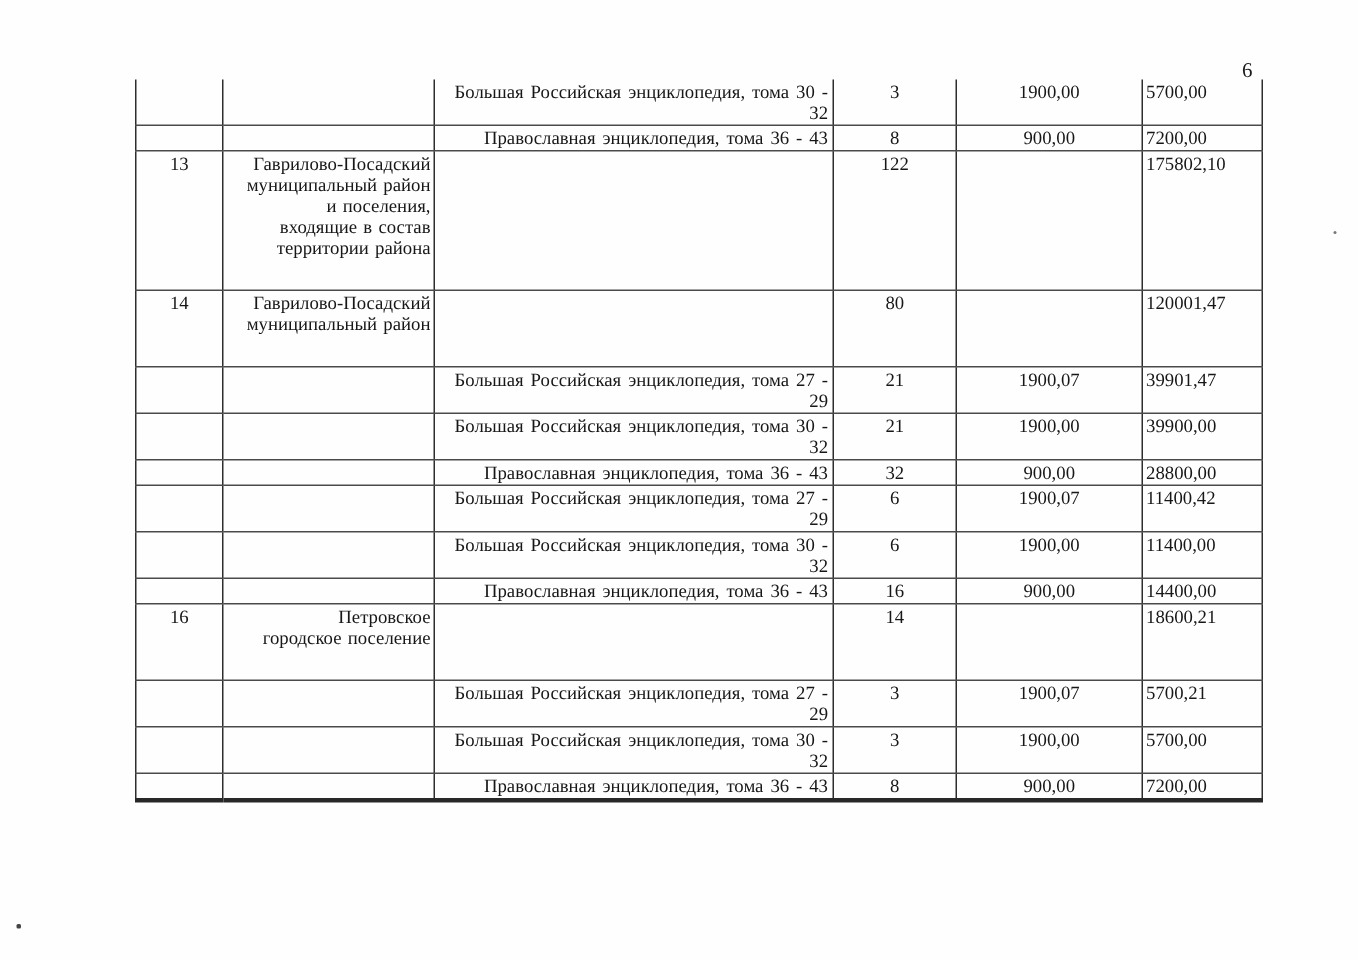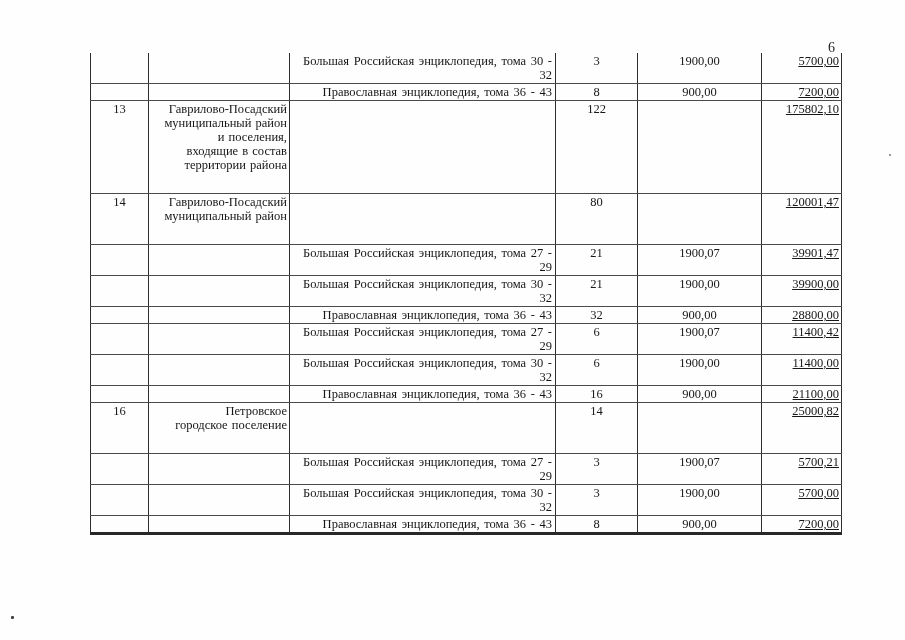--- a/index.html
+++ b/index.html
@@ -47,21 +47,21 @@
     overflow: hidden;
     word-spacing: 1px;
   }
   .doc-table tr:first-child td { border-top: none; }
   .doc-table tr:last-child td { border-bottom: 3px solid #282828; }
   .c-num   { text-align: center; }
   .c-mun   { text-align: right; white-space: pre-line; }
   .c-item  { text-align: right; white-space: pre-line; padding-left: 4px !important; padding-right: 3px !important; word-spacing: 1.5px !important; }
   .c-qty   { text-align: center; }
   .c-price { text-align: center; }
-  .c-total { text-align: right; text-decoration: underline; }
+  .c-total { text-align: left; }
   .row-summary td { padding-bottom: 21px; }
   .artifact-dot {
     position: absolute;
     background: #444;
     border-radius: 1px;
   }
   .dot-a { left: 11px; top: 616px; width: 3px; height: 3px; }
   .dot-b { left: 889px; top: 154px; width: 2px; height: 2px; background: #777; }
 </style>
 </head>
@@ -162,30 +162,30 @@
           <td class="c-qty">6</td>
           <td class="c-price">1900,00</td>
           <td class="c-total">11400,00</td>
         </tr>
         <tr>
           <td class="c-num"></td>
           <td class="c-mun"></td>
           <td class="c-item">Православная энциклопедия, тома 36 - 43</td>
           <td class="c-qty">16</td>
           <td class="c-price">900,00</td>
-          <td class="c-total">21100,00</td>
+          <td class="c-total">14400,00</td>
         </tr>
         <tr class="row-summary">
           <td class="c-num">16</td>
           <td class="c-mun">Петровское
 городское поселение</td>
           <td class="c-item"></td>
           <td class="c-qty">14</td>
           <td class="c-price"></td>
-          <td class="c-total">25000,82</td>
+          <td class="c-total">18600,21</td>
         </tr>
         <tr>
           <td class="c-num"></td>
           <td class="c-mun"></td>
           <td class="c-item">Большая Российская энциклопедия, тома 27 -
 29</td>
           <td class="c-qty">3</td>
           <td class="c-price">1900,07</td>
           <td class="c-total">5700,21</td>
         </tr>

